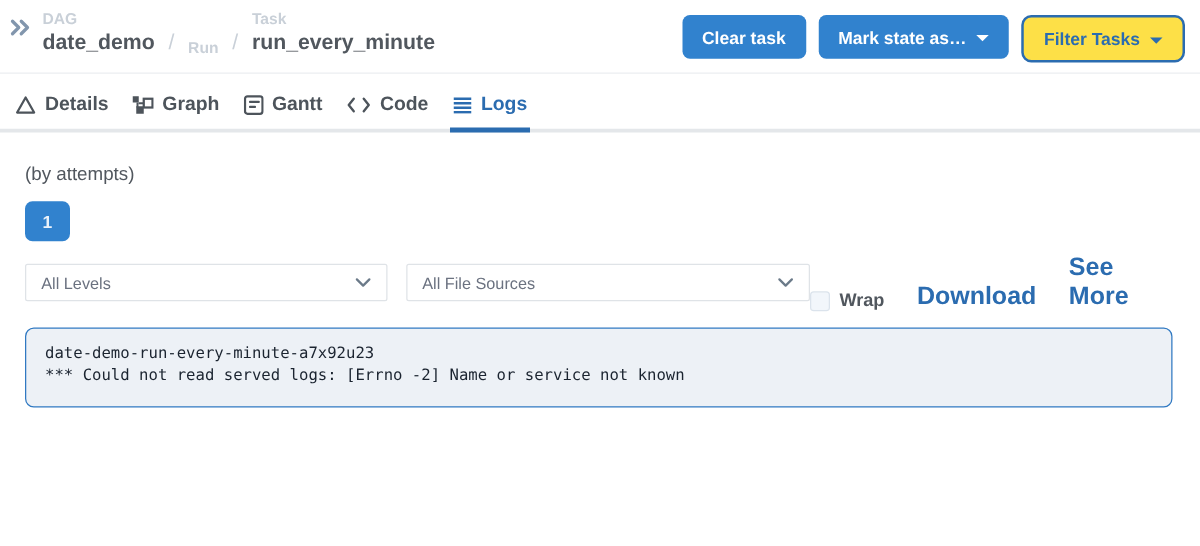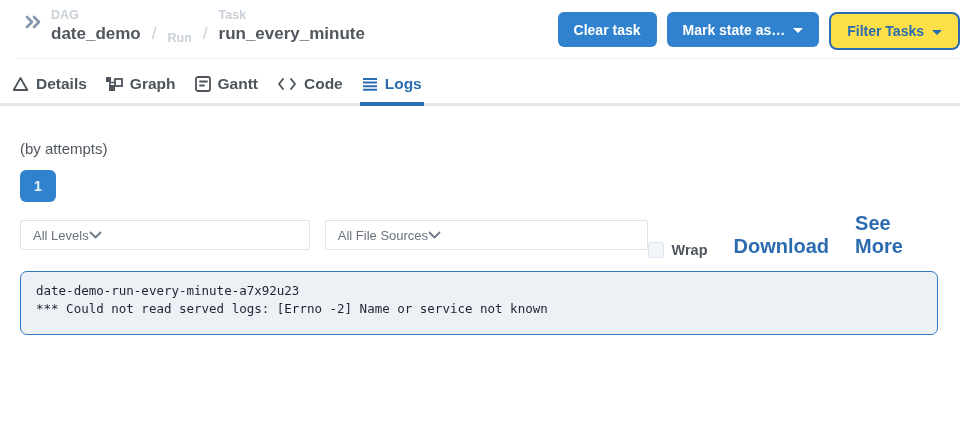--- a/index.html
+++ b/index.html
@@ -1,22 +1,22 @@
 <!DOCTYPE html>
 <html><head>
 <meta charset="utf-8">
 <style>
   * { margin:0; padding:0; box-sizing:border-box; }
   html,body { background:#fff; }
   body { font-family:"Liberation Sans", sans-serif; color:#51575e; }
   .page { position:relative; width:960px; height:437px; background:#fff; overflow:hidden; }
 
   
-  .topbar { display:flex; align-items:flex-start; padding:8px 0 0 6px; height:59px;
-            border-bottom:1px solid #eceef1;margin-left:17px; }
+  .topbar { display:flex; align-items:flex-start; padding:8px 12px 0 6px; height:59px;
+            border-bottom:1px solid #eceef1; }
   .collapse-btn { margin-top:4px; cursor:pointer; display:inline-flex; }
   .crumbs { display:flex; align-items:flex-end; margin-left:8px; gap:10px; }
   .crumb { display:flex; flex-direction:column; }
   .crumb-label { font-size:12.5px; color:#c9d0d8; font-weight:700; line-height:14px; }
   .crumb-value { font-size:17px; font-weight:700; color:#51575e; line-height:23px; white-space:nowrap;
                  display:flex; align-items:center; }
   .crumb-sep { font-size:17px; color:#c9d0d8; font-weight:400; line-height:23px; padding:0 1px; }
   .clock { margin-right:1px; display:inline-flex; }
 
   .actions { margin-left:auto; display:flex; align-items:flex-start; gap:10px; padding-top:4px; }
@@ -30,29 +30,29 @@
 
   
   .tabs { display:flex; align-items:flex-end; gap:15px; padding:12px 0 0 10px;
           border-bottom:3px solid #e4e7ea; }
   .tab { display:flex; align-items:center; gap:7px; font-size:15.5px; font-weight:700; color:#4d545b;
          padding:4px 2px 9px 2px; cursor:pointer; border-bottom:4px solid transparent; margin-bottom:-3px; }
   .tab.active { color:#2b6cb0; border-bottom-color:#2b6cb0; }
   .tab .ticon { display:inline-flex; }
 
   
-  .content { padding:24px 22px 0 20px; }
+  .content { padding:15px 22px 0 20px; }
   .by-attempts { font-size:15px; color:#51575e; margin-top:10px; }
   .attempt-btn { margin-top:13px; width:36px; height:32px; border:none; border-radius:6px;
                  background:#3182ce; color:#eaf2fa; font-size:14px; font-weight:700; cursor:pointer;
                  font-family:"Liberation Sans", sans-serif; display:block; }
 
   .filter-row { display:flex; align-items:center; margin-top:10px; }
   .select { height:30px; border:1px solid #dfe3e7; border-radius:2px; background:#fff;
-            display:flex; align-items:center; padding:0 12px;
+            display:flex; align-items:center; justify-content:space-between; padding:0 12px;
             font-size:13px; color:#6b7280; cursor:pointer; }
   .select-levels { width:298px; }
   .select-sources { width:332px; margin-left:15px; }
   .right-controls { margin-left:auto; display:flex; align-items:flex-end; gap:26px; margin-right:3px; }
   .wrap-ctl { display:flex; align-items:center; gap:8px; cursor:pointer; }
   .wrap-ctl input { appearance:none; -webkit-appearance:none; width:16px; height:16px;
                     border:1px solid #dbe3ec; background:#f2f6fb; border-radius:3px; cursor:pointer; }
   .wrap-label { font-size:14.5px; font-weight:700; color:#51575e; }
   .lnk { font-size:20px; font-weight:700; color:#2b6cb0; text-decoration:none; cursor:pointer; }
 

